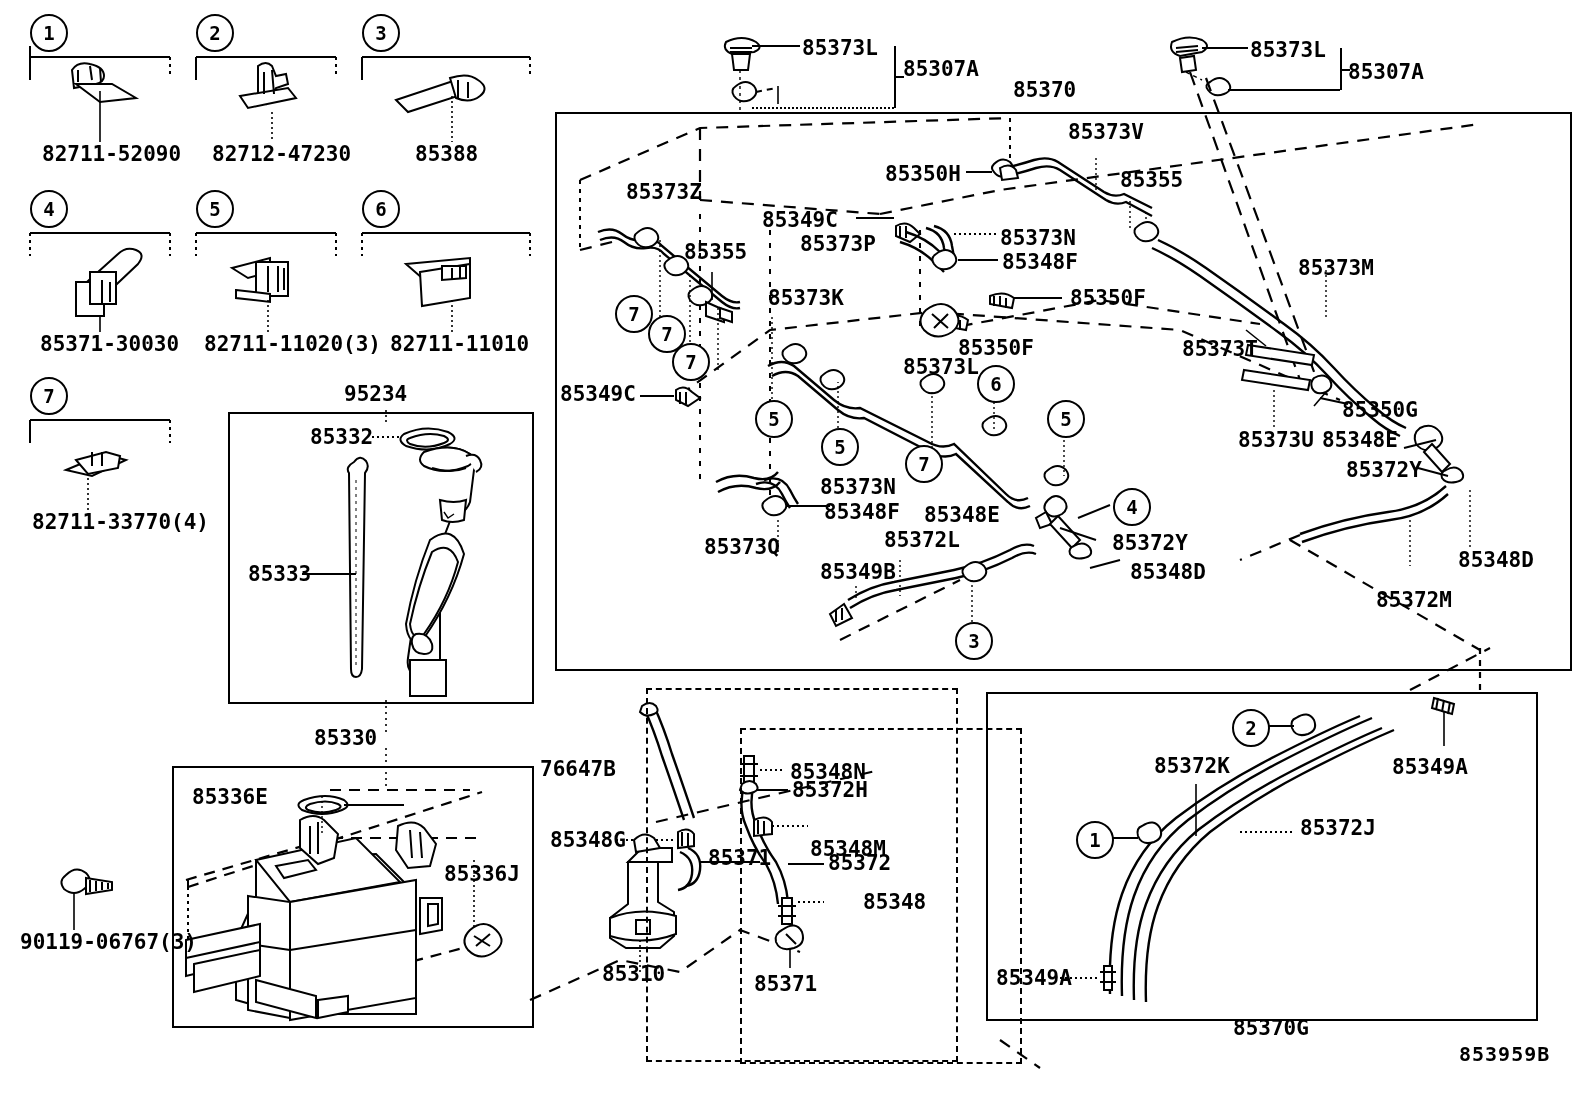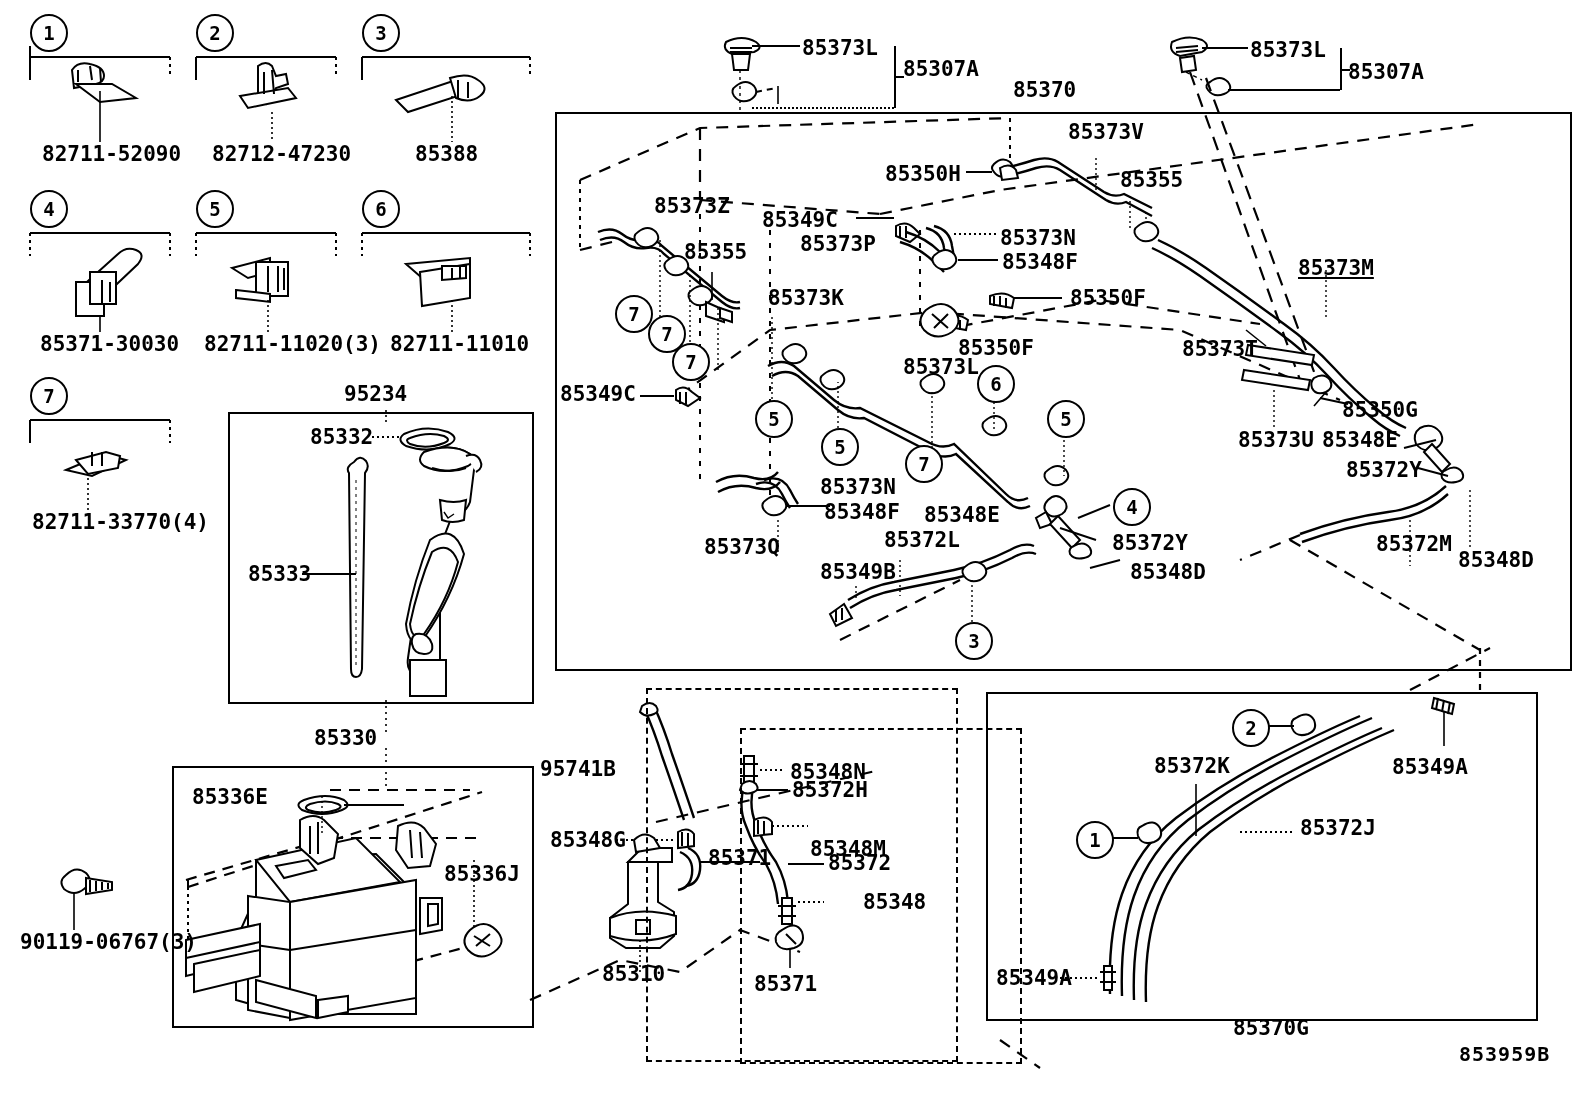--- a/index.html
+++ b/index.html
@@ -407,23 +407,23 @@
 
   <div class="lbl" style="left:802px;top:36px;">85373L</div>
   <div class="lbl" style="left:903px;top:57px;">85307A</div>
   <div class="lbl" style="left:1250px;top:38px;">85373L</div>
   <div class="lbl" style="left:1348px;top:60px;">85307A</div>
   <div class="lbl" style="left:1013px;top:78px;">85370</div>
 
   <div class="lbl" style="left:1068px;top:120px;">85373V</div>
   <div class="lbl" style="left:885px;top:162px;">85350H</div>
   <div class="lbl" style="left:1120px;top:168px;">85355</div>
-  <div class="lbl" style="left:1298px;top:256px;text-decoration:underline;">85373M</div>
-
-  <div class="lbl" style="left:626px;top:194px;margin-left:28px;">85373Z</div>
+  <div class="lbl" style="left:1298px;top:256px;">85373M</div>
+
+  <div class="lbl" style="left:626px;top:180px;">85373Z</div>
   <div class="lbl" style="left:762px;top:208px;">85349C</div>
   <div class="lbl" style="left:800px;top:232px;">85373P</div>
   <div class="lbl" style="left:1000px;top:226px;">85373N</div>
   <div class="lbl" style="left:1002px;top:250px;">85348F</div>
 
   <div class="lbl" style="left:684px;top:240px;">85355</div>
   <div class="lbl" style="left:768px;top:286px;">85373K</div>
   <div class="lbl" style="left:1070px;top:286px;">85350F</div>
   <div class="lbl" style="left:958px;top:336px;">85350F</div>
   <div class="lbl" style="left:1182px;top:313px;margin-top:24px;">85373T</div>
@@ -437,35 +437,35 @@
 
   <div class="lbl" style="left:820px;top:475px;">85373N</div>
   <div class="lbl" style="left:824px;top:500px;">85348F</div>
   <div class="lbl" style="left:704px;top:535px;">85373Q</div>
   <div class="lbl" style="left:924px;top:503px;">85348E</div>
   <div class="lbl" style="left:884px;top:528px;">85372L</div>
 
   <div class="lbl" style="left:820px;top:560px;">85349B</div>
   <div class="lbl" style="left:1112px;top:531px;">85372Y</div>
   <div class="lbl" style="left:1130px;top:560px;">85348D</div>
-  <div class="lbl" style="left:1376px;top:532px;">85372M</div>
+  <div class="lbl" style="left:1376px;top:588px;">85372M</div>
   <div class="lbl" style="left:1458px;top:548px;">85348D</div>
 
   <div class="callout" style="left:615px;top:295px;">7</div>
   <div class="callout" style="left:648px;top:315px;">7</div>
   <div class="callout" style="left:672px;top:343px;">7</div>
   <div class="callout" style="left:755px;top:400px;">5</div>
   <div class="callout" style="left:821px;top:428px;">5</div>
   <div class="callout" style="left:905px;top:445px;">7</div>
   <div class="callout" style="left:977px;top:365px;">6</div>
   <div class="callout" style="left:1047px;top:400px;">5</div>
   <div class="callout" style="left:1113px;top:488px;">4</div>
   <div class="callout" style="left:955px;top:622px;">3</div>
 
-  <div class="lbl" style="left:540px;top:757px;">95741B</div>
+  <div class="lbl" style="left:540px;top:757px;">76647B</div>
   <div class="lbl" style="left:550px;top:828px;">85348G</div>
   <div class="lbl" style="left:708px;top:846px;">85371</div>
   <div class="lbl" style="left:602px;top:962px;">85310</div>
   <div class="lbl" style="left:790px;top:760px;">85348N</div>
   <div class="lbl" style="left:792px;top:778px;">85372H</div>
   <div class="lbl" style="left:810px;top:837px;">85348M</div>
   <div class="lbl" style="left:828px;top:851px;">85372</div>
   <div class="lbl" style="left:834px;top:890px;margin-left:29px;">85348</div>
   <div class="lbl" style="left:754px;top:972px;">85371</div>
 

